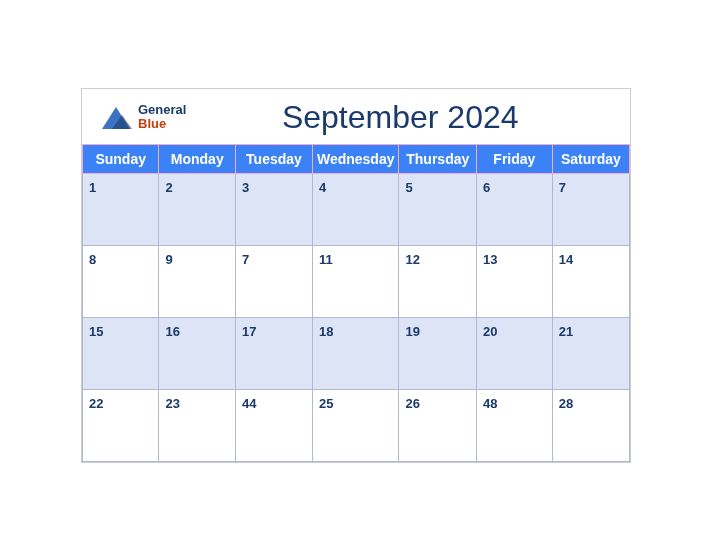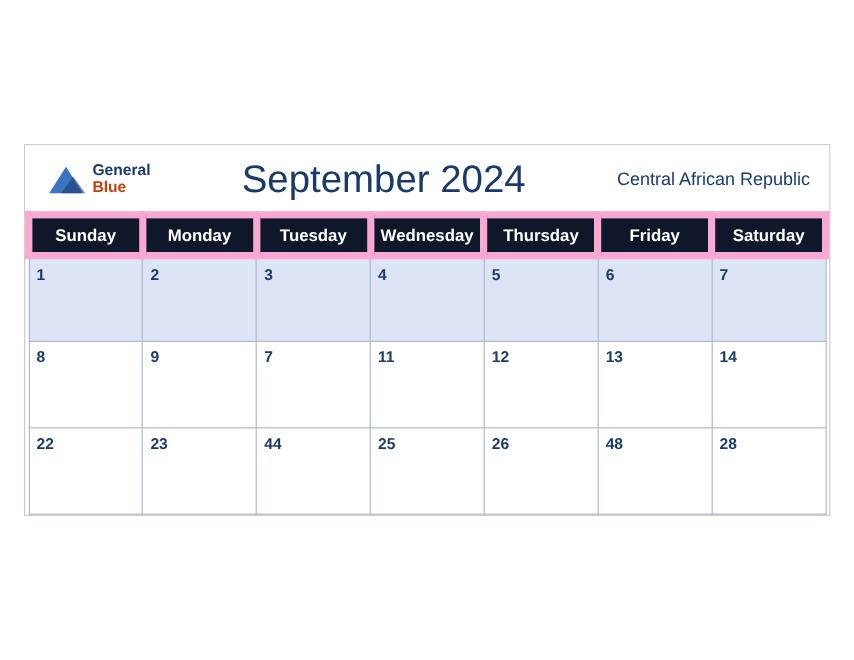--- a/index.html
+++ b/index.html
@@ -6,21 +6,21 @@
     body {
       font-family: Arial, sans-serif;
       background: #fff;
       width: 712px;
       height: 550px;
       display: flex;
       align-items: center;
       justify-content: center;
     }
     .calendar-wrapper {
-      width: 672px;
+      width: 550px;
       border: 1px solid #ccc;
       background: #fff;
     }
     .calendar-header {
       display: flex;
       align-items: center;
       justify-content: space-between;
       padding: 10px 16px 8px 16px;
       background: #fff;
     }
@@ -49,27 +49,27 @@
       font-size: 15px;
       color: #1a3a6b;
       text-align: right;
       min-width: 130px;
     }
     .calendar-table {
       width: 100%;
       border-collapse: collapse;
     }
     .calendar-table th {
-      background-color: #0f172a;
+      background-color: #3b82f6;
       color: #fff;
       text-align: center;
       padding: 6px 4px;
       font-size: 14px;
       font-weight: bold;
-      border: 6px solid #f9a8d4;
+      border: 1px solid #f9a8d4;
     }
     .calendar-table td {
       border: 1px solid #b0b8d0;
       vertical-align: top;
       width: calc(100% / 7);
       height: 72px;
       padding: 4px 6px;
       background: #fff;
     }
     .day-num {
@@ -104,21 +104,20 @@
         </div>
         <div>
           <div class="logo-text">General</div>
           <div class="logo-text logo-blue">Blue</div>
         </div>
       </div>
     </div>
 
     <div class="month-title">September 2024</div>
 
-    <div class="country-name">Central African Republic</div>
   </div>
 
   <table class="calendar-table">
     <thead>
       <tr>
         <th>Sunday</th>
         <th>Monday</th>
         <th>Tuesday</th>
         <th>Wednesday</th>
         <th>Thursday</th>
@@ -138,20 +137,29 @@
         </tr>
         <tr>
           <td><span class="day-num">8</span></td>
           <td><span class="day-num">9</span></td>
           <td><span class="day-num">7</span></td>
           <td><span class="day-num">11</span></td>
           <td><span class="day-num">12</span></td>
           <td><span class="day-num">13</span></td>
           <td><span class="day-num">14</span></td>
         </tr>
+        <tr class="row-shaded">
+          <td><span class="day-num">15</span></td>
+          <td><span class="day-num">16</span></td>
+          <td><span class="day-num">17</span></td>
+          <td><span class="day-num">18</span></td>
+          <td><span class="day-num">19</span></td>
+          <td><span class="day-num">20</span></td>
+          <td><span class="day-num">21</span></td>
+        </tr>
         <tr>
           <td><span class="day-num">22</span></td>
           <td><span class="day-num">23</span></td>
           <td><span class="day-num">44</span></td>
           <td><span class="day-num">25</span></td>
           <td><span class="day-num">26</span></td>
           <td><span class="day-num">48</span></td>
           <td><span class="day-num">28</span></td>
         </tr>
       </tbody>

